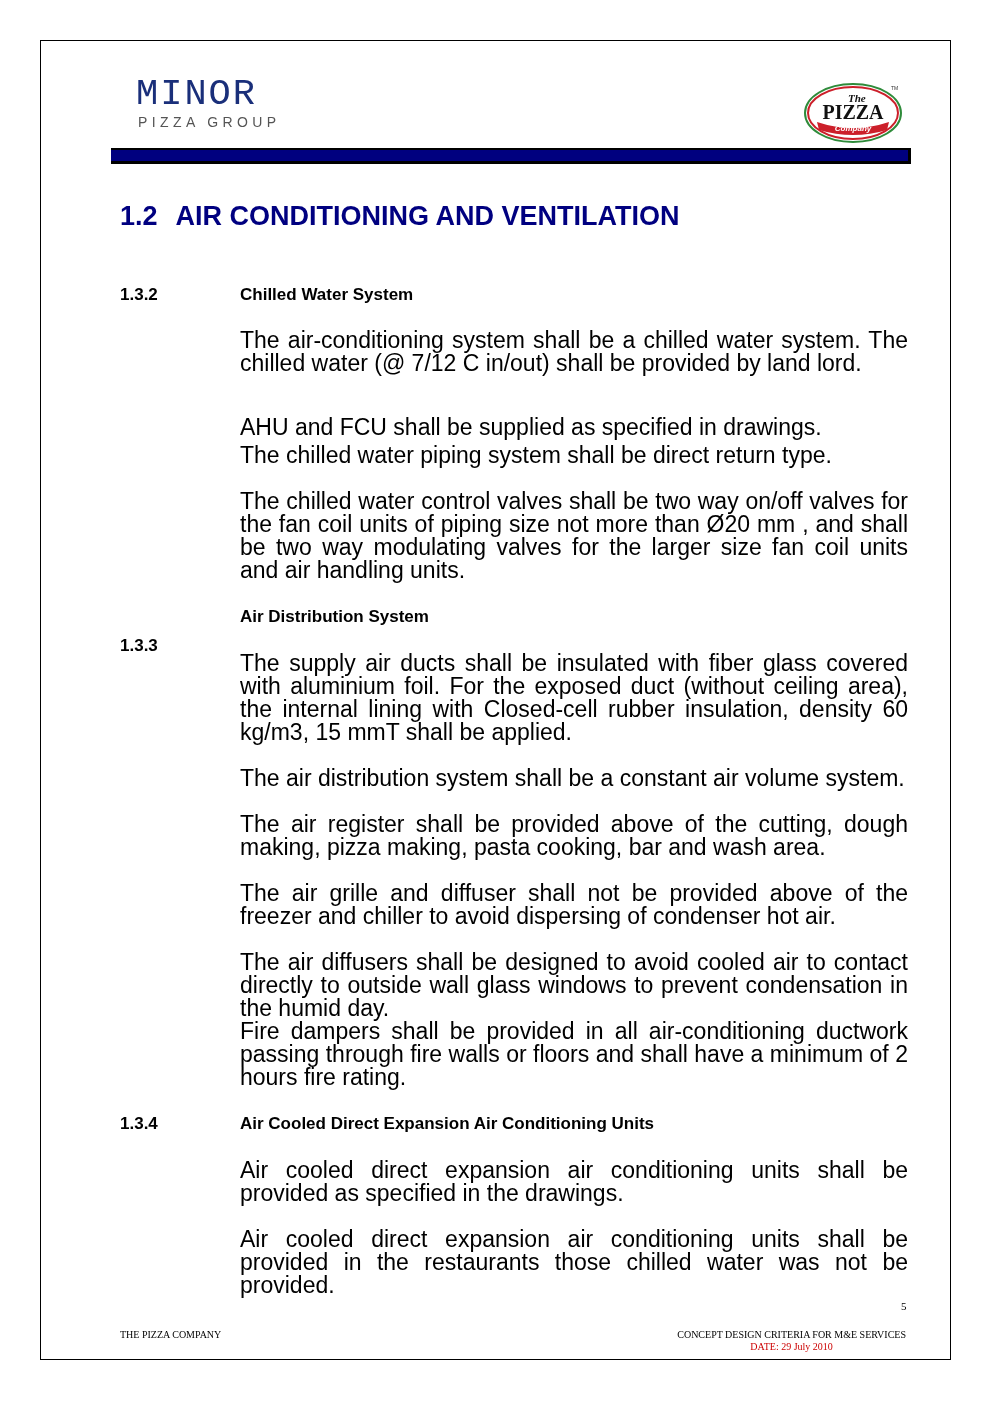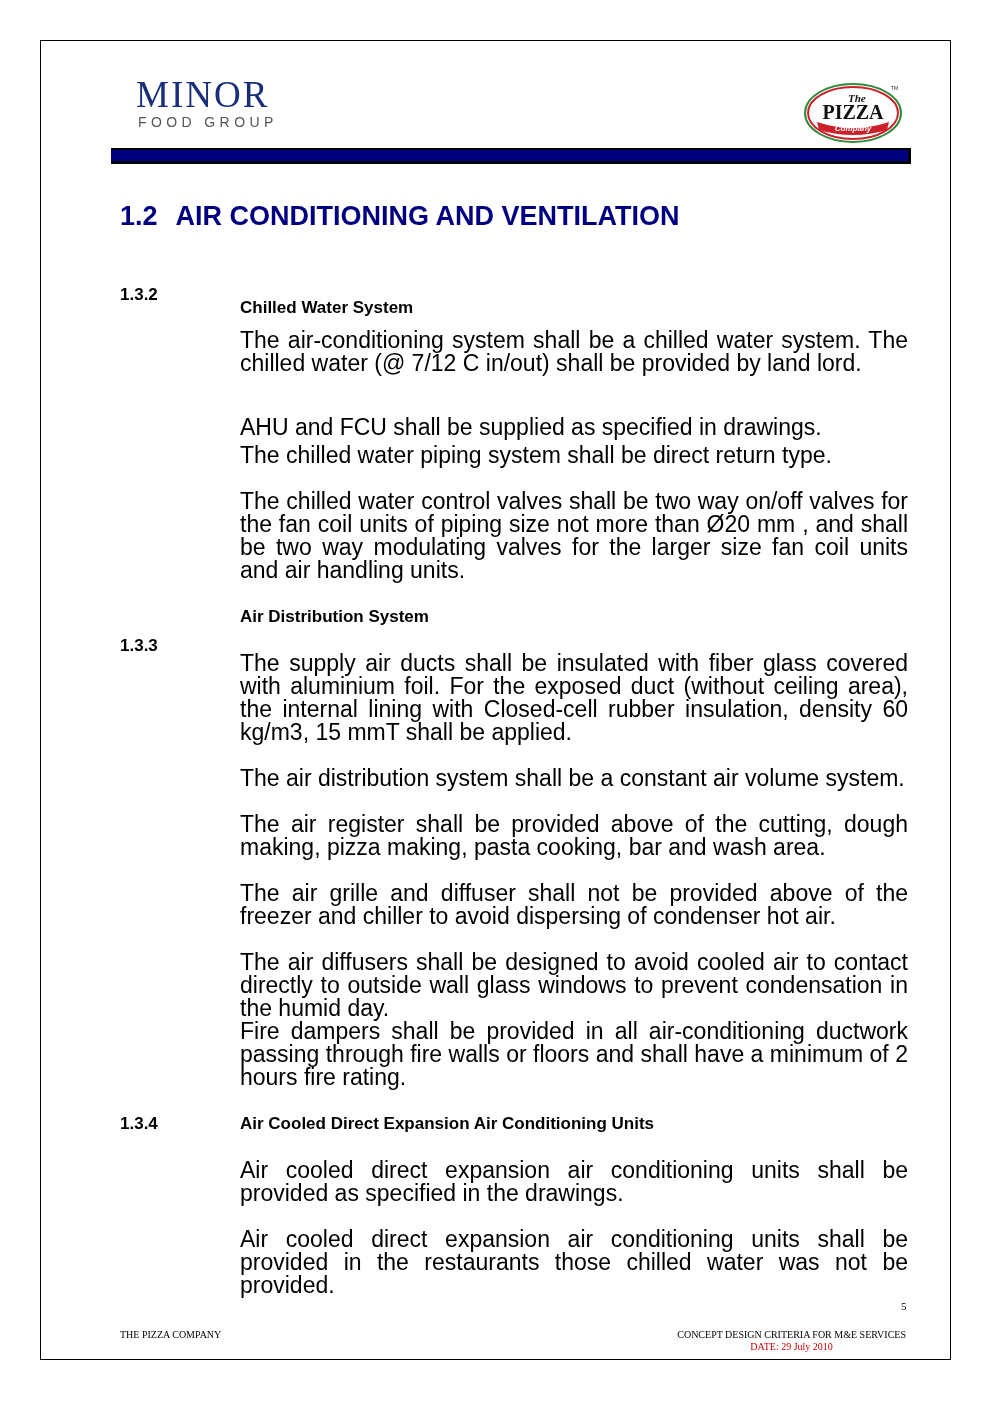--- a/index.html
+++ b/index.html
@@ -1,19 +1,19 @@
 <!DOCTYPE html>
 <html><head>
 <meta charset="utf-8">
 <style>
   html, body { margin: 0; padding: 0; background: #ffffff; }
   body { width: 992px; height: 1403px; position: relative; font-family: "Liberation Sans", sans-serif; color: #000; }
   .page-border { position: absolute; left: 40px; top: 40px; width: 911px; height: 1320px; border: 1.5px solid #000; box-sizing: border-box; }
   .logo-minor { position: absolute; left: 136px; top: 76px; }
-  .logo-minor .m1 { font-family: Liberation Serif, serif; font-size: 37px; color: #1a2f7a; letter-spacing: 2px; line-height: 37px; }
+  .logo-minor .m1 { font-family: Liberation Mono, monospace; font-size: 37px; color: #1a2f7a; letter-spacing: 2px; line-height: 37px; }
   .logo-minor .m2 { font-family: "Liberation Sans", sans-serif; font-size: 14px; color: #555; letter-spacing: 4.4px; line-height: 16px; margin-top: 1px; padding-left: 2px; }
   .logo-pizza { position: absolute; left: 803px; top: 82px; width: 100px; height: 62px; }
   .header-bar { position: absolute; left: 111px; top: 148px; width: 800px; height: 16px; background: #000; }
   .header-bar .inner { position: absolute; left: 0; top: 2px; width: 797px; height: 11px; background: #00007f; }
   .doc-title { position: absolute; left: 120px; top: 201px; font-size: 27px; font-weight: bold; color: #000080; white-space: nowrap; }
   .doc-title .num { margin-right: 18px; }
   .sec-num { position: absolute; left: 120px; font-size: 17px; font-weight: bold; text-align: center; }
   .sec-title { position: absolute; left: 240px; font-size: 17px; font-weight: bold; }
   .para { position: absolute; left: 240px; width: 668px; font-size: 23px; line-height: 23px; text-align: justify; }
   .page-no { position: absolute; left: 901px; top: 1300px; font-family: "Liberation Serif", serif; font-size: 11px; }
@@ -21,21 +21,21 @@
   .footer-right { position: absolute; right: 86px; top: 1329px; text-align: center; font-family: "Liberation Serif", serif; font-size: 10px; line-height: 12px; }
   .footer-right .date { color: #cc0000; }
 </style>
 </head>
 <body>
 
 <div class="page-border"></div>
 
 <div class="logo-minor">
   <div class="m1">MINOR</div>
-  <div class="m2">FOOD GROUP</div>
+  <div class="m2">PIZZA GROUP</div>
 </div>
 
 <div class="logo-pizza">
   <svg width="100" height="62" viewBox="0 0 100 62">
     <ellipse cx="50" cy="31" rx="48" ry="29" fill="#fff" stroke="#2e8b3a" stroke-width="2"></ellipse>
     <ellipse cx="50" cy="31" rx="45" ry="26" fill="none" stroke="#cc1f2a" stroke-width="2"></ellipse>
     <text x="45" y="20" font-family="Liberation Serif, serif" font-size="11" font-weight="bold" font-style="italic" fill="#111">The</text>
     <text x="50" y="37" text-anchor="middle" font-family="Liberation Serif, serif" font-size="20" font-weight="bold" fill="#111">PIZZA</text>
     <path d="M14 40 Q50 52 86 40 L84 48 Q50 58 16 48 Z" fill="#cc1f2a"></path>
     <text x="50" y="49" text-anchor="middle" font-family="Liberation Sans, sans-serif" font-size="8" font-style="italic" font-weight="bold" fill="#fff">Company</text>
@@ -45,21 +45,21 @@
 
 <div class="header-bar">
     <div class="inner"></div>
   </div>
 
 <div class="doc-title">
   <span class="num">1.2</span><span>AIR CONDITIONING AND VENTILATION</span>
 </div>
 
 <div class="sec-num" style="top:285px">1.3.2</div>
-<div class="sec-title" style="top:298px">Chilled Water System</div>
+<div class="sec-title" style="top:285px">Chilled Water System</div>
 <div class="para" style="top:329px">The air-conditioning system shall be a chilled water system. The chilled water (@ 7/12 C in/out) shall be provided by land lord.</div>
 <div class="para" style="top:416px">AHU and FCU shall be supplied as specified in drawings.</div>
 <div class="para" style="top:444px">The chilled water piping system shall be direct return type.</div>
 <div class="para" style="top:490px">The chilled water control valves shall be two way on/off valves for the fan coil units of piping size not more than Ø20 mm , and shall be two way modulating valves for the larger size fan coil units and air handling units.</div>
 
 <div class="sec-num" style="top:636px">1.3.3</div>
 <div class="sec-title" style="top:607px">Air Distribution System</div>
 <div class="para" style="top:652px">The supply air ducts shall be insulated with fiber glass covered with aluminium foil. For the exposed duct (without ceiling area), the internal lining with Closed-cell rubber insulation, density 60 kg/m3, 15 mmT shall be applied.</div>
 <div class="para" style="top:767px">The air distribution system shall be a constant air volume system.</div>
 <div class="para" style="top:813px">The air register shall be provided above of the cutting, dough making, pizza making, pasta cooking, bar and wash area.</div>

